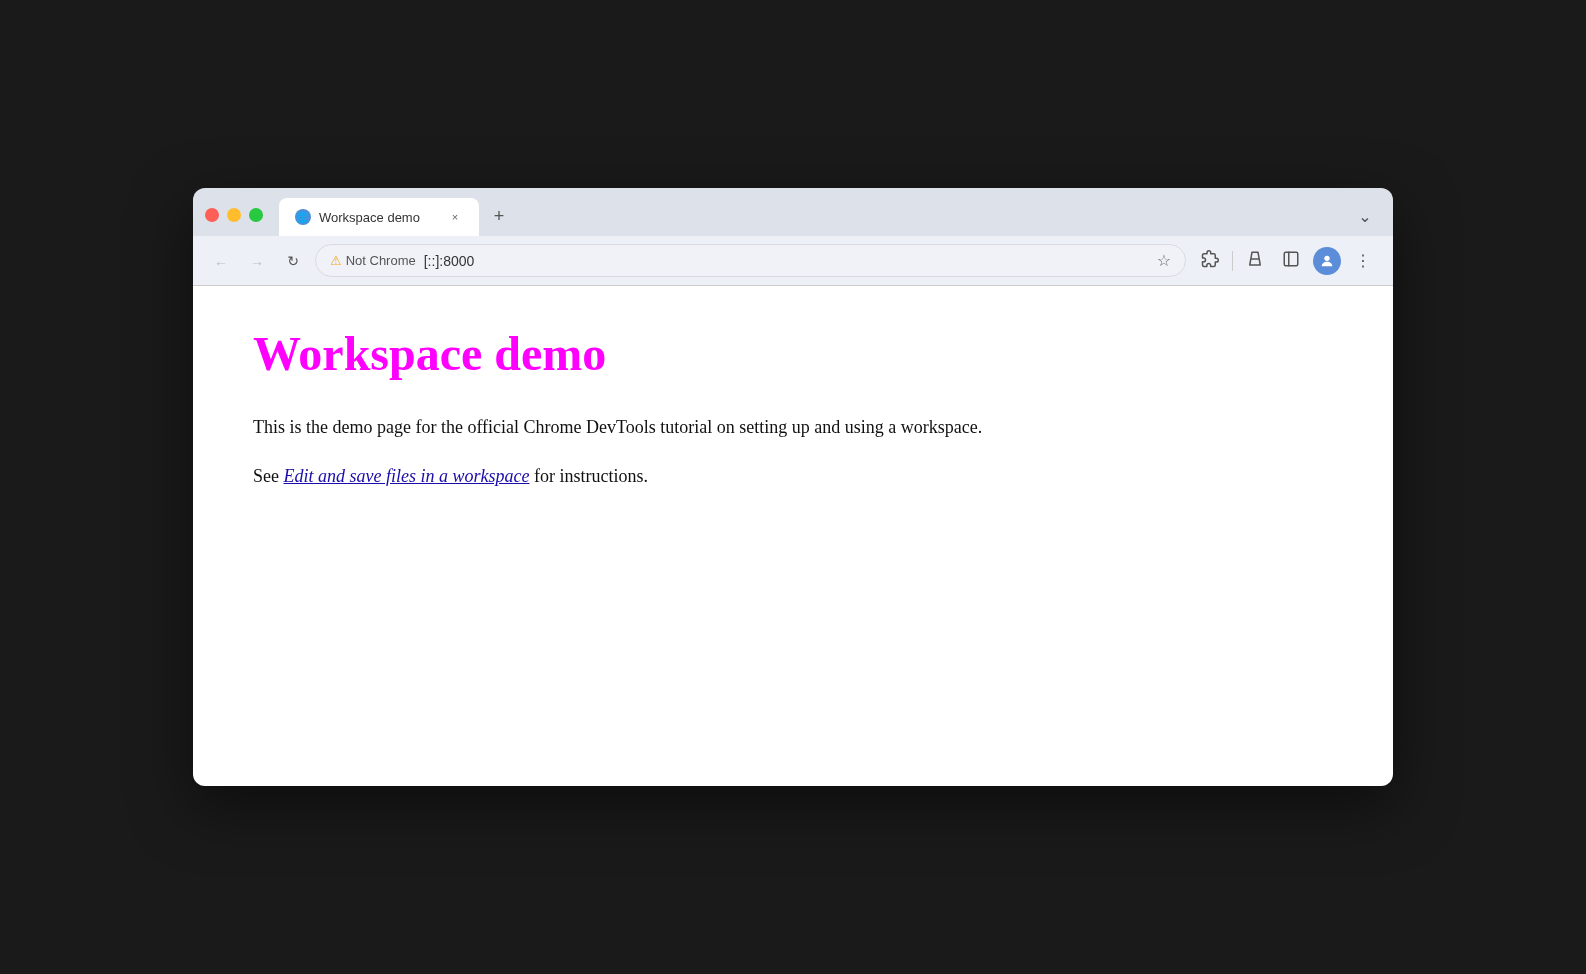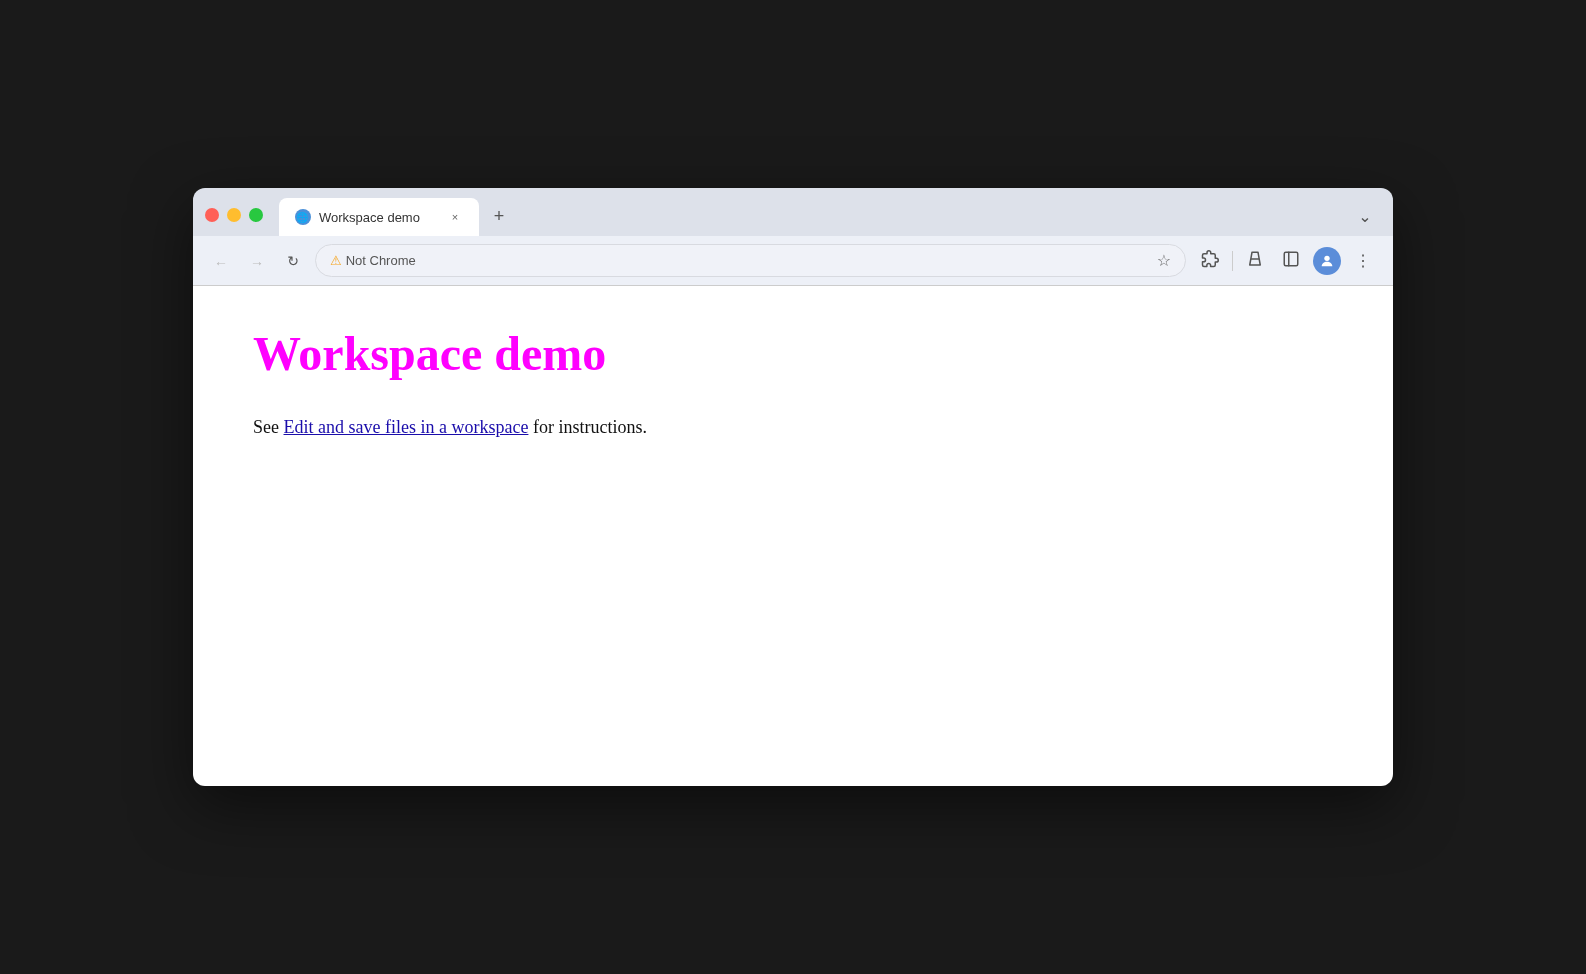--- a/index.html
+++ b/index.html
@@ -252,20 +252,21 @@
       font-size: 18px;
       color: #111;
       line-height: 1.6;
       font-family: Georgia, serif;
     }
 
     .page-link {
       color: #1a0dab;
       text-decoration: underline;
       cursor: pointer;
+      font-style: italic;
     }
   </style>
 </head>
 <body>
 
 <div class="browser-window">
 
   <div class="title-bar">
     <div class="traffic-lights">
       <div class="traffic-light red"></div>
@@ -297,20 +298,21 @@
     </div>
     <div class="nav-btn">
       <span>↻</span>
     </div>
 
     <div class="address-bar">
       <div class="security-warning">
         <span class="warning-icon">⚠</span>
         <span>Not Chrome</span>
       </div>
+      <span class="url-text">[::]:8000</span>
       <span class="bookmark-btn">☆</span>
     </div>
 
     <div class="toolbar-icons">
       <div class="toolbar-icon-btn">
         <span>
           
           <svg width="18" height="18" viewBox="0 0 24 24" fill="none" stroke="#555" stroke-width="2" stroke-linecap="round" stroke-linejoin="round">
             <path d="M20.5 11H19V7a2 2 0 00-2-2h-4V3.5a2.5 2.5 0 00-5 0V5H4a2 2 0 00-2 2v3.8h1.5a2.5 2.5 0 010 5H2V20a2 2 0 002 2h3.8v-1.5a2.5 2.5 0 015 0V22H17a2 2 0 002-2v-4h1.5a2.5 2.5 0 000-5z"></path>
           </svg>
@@ -341,18 +343,19 @@
         </div>
       </div>
       <div class="toolbar-icon-btn">
         <span>⋮</span>
       </div>
     </div>
   </div>
 
   <div class="page-content">
     <h1 class="page-heading">Workspace demo</h1>
+    <p class="page-paragraph">This is the demo page for the official Chrome DevTools tutorial on setting up and using a workspace.</p>
     <p class="page-link-line">
       <span>See </span><a class="page-link" href="#">Edit and save files in a workspace</a><span> for instructions.</span>
     </p>
   </div>
 
 </div>
 
 </body></html>

